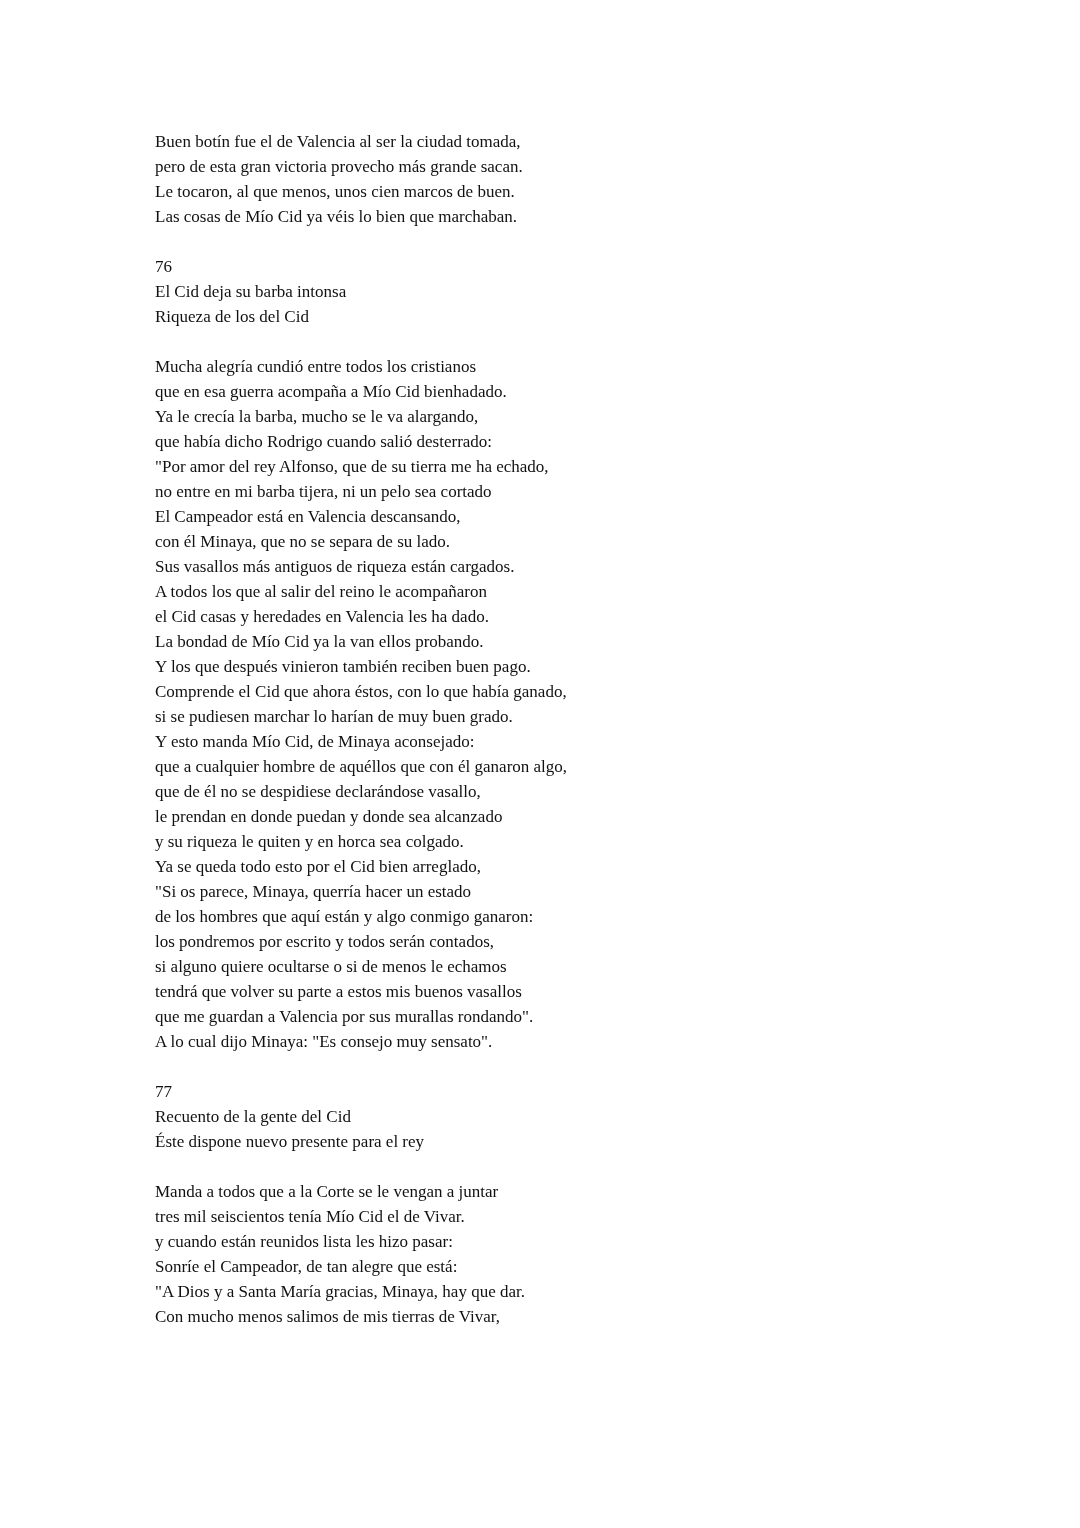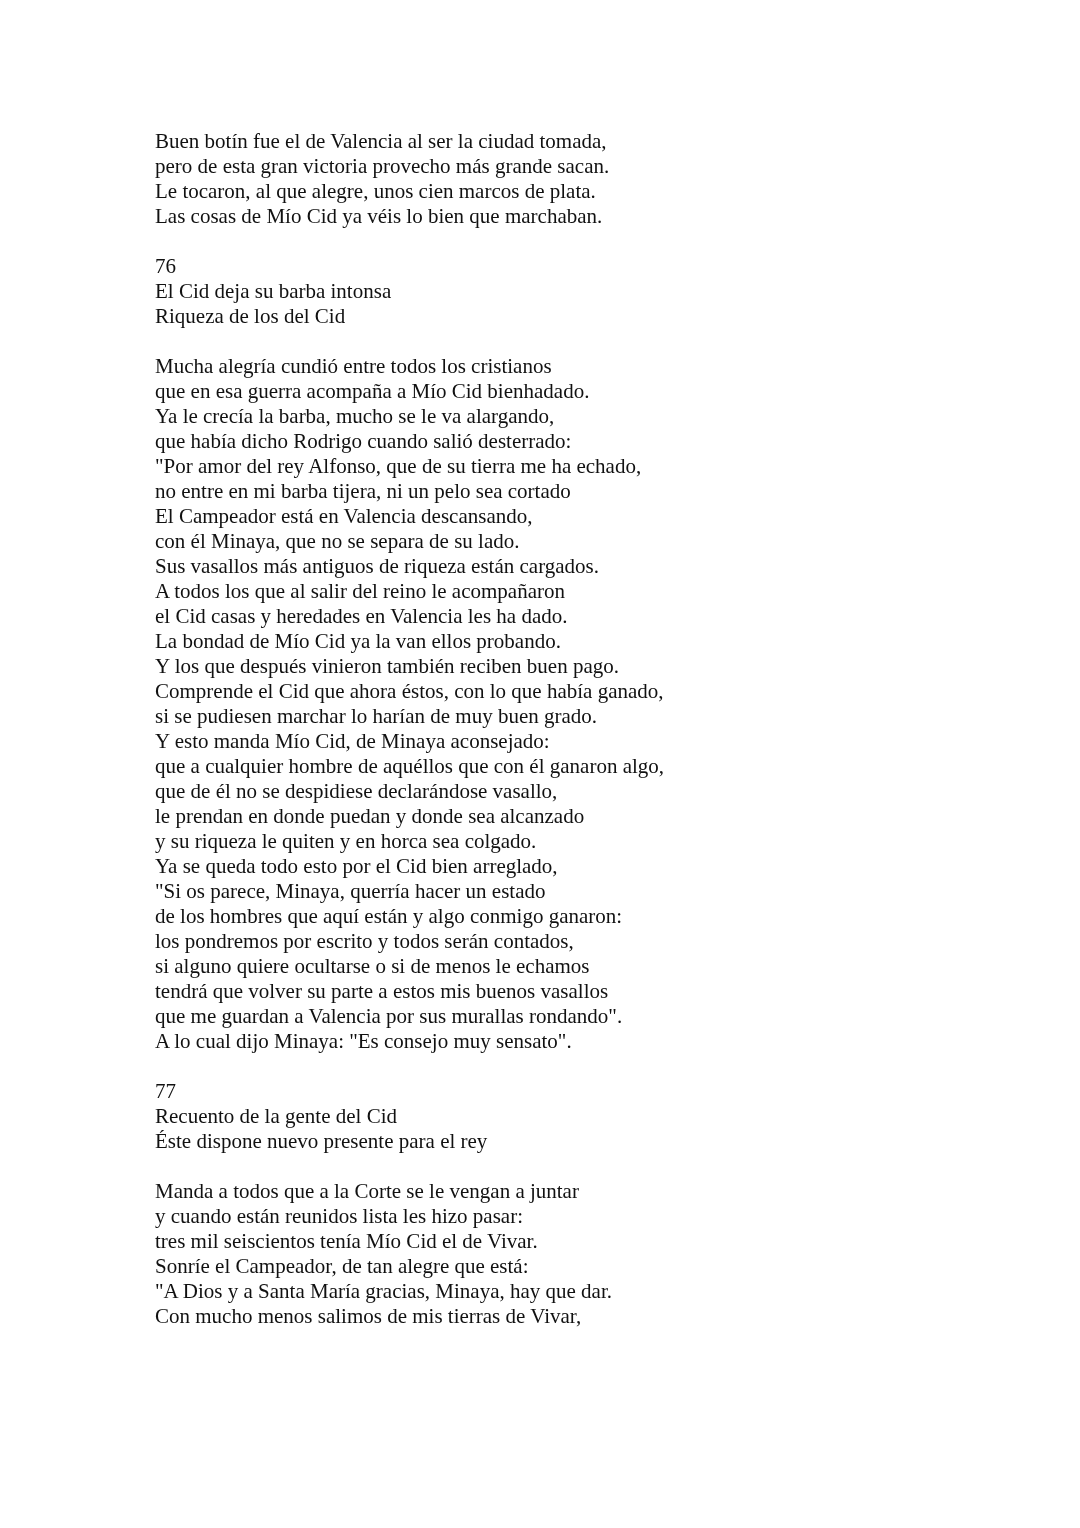--- a/index.html
+++ b/index.html
@@ -12,21 +12,21 @@
       height: 1528px;
       position: relative;
       overflow: hidden;
     }
     .page {
       position: absolute;
       left: 155px;
       top: 129px;
       width: 880px;
       font-family: "Liberation Serif", "DejaVu Serif", serif;
-      font-size: 21px;
+      font-size: 17px;
       line-height: 25px;
       color: #111111;
     }
     .line {
       display: block;
       height: 25px;
       white-space: nowrap;
     }
     .blank {
       display: block;
@@ -35,21 +35,21 @@
     .block { display: block; }
   </style>
 </head>
 <body>
 
 <div class="page">
 
   <div class="block">
     <span class="line">Buen botín fue el de Valencia al ser la ciudad tomada,</span>
     <span class="line">pero de esta gran victoria provecho más grande sacan.</span>
-    <span class="line">Le tocaron, al que alegre, unos cien marcos de plata.</span>
+    <span class="line">Le tocaron, al que menos, unos cien marcos de buen.</span>
     <span class="line">Las cosas de Mío Cid ya véis lo bien que marchaban.</span>
   </div>
 
   <span class="blank"></span>
 
   <div class="block">
     <span class="line">76</span>
     <span class="line">El Cid deja su barba intonsa</span>
     <span class="line">Riqueza de los del Cid</span>
   </div>
@@ -92,20 +92,20 @@
   <div class="block">
     <span class="line">77</span>
     <span class="line">Recuento de la gente del Cid</span>
     <span class="line">Éste dispone nuevo presente para el rey</span>
   </div>
 
   <span class="blank"></span>
 
   <div class="block">
     <span class="line">Manda a todos que a la Corte se le vengan a juntar</span>
+    <span class="line">tres mil seiscientos tenía Mío Cid el de Vivar.</span>
     <span class="line">y cuando están reunidos lista les hizo pasar:</span>
-    <span class="line">tres mil seiscientos tenía Mío Cid el de Vivar.</span>
     <span class="line">Sonríe el Campeador, de tan alegre que está:</span>
     <span class="line">"A Dios y a Santa María gracias, Minaya, hay que dar.</span>
     <span class="line">Con mucho menos salimos de mis tierras de Vivar,</span>
   </div>
 
 </div>
 
 </body></html>

